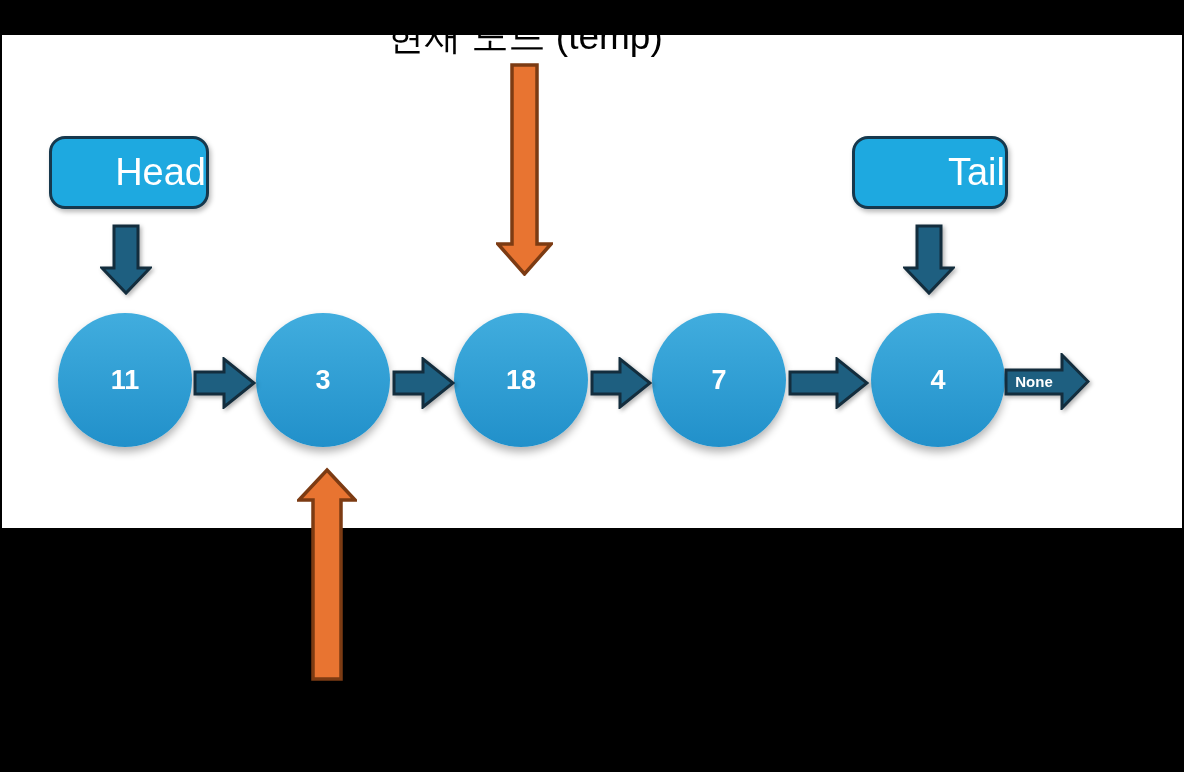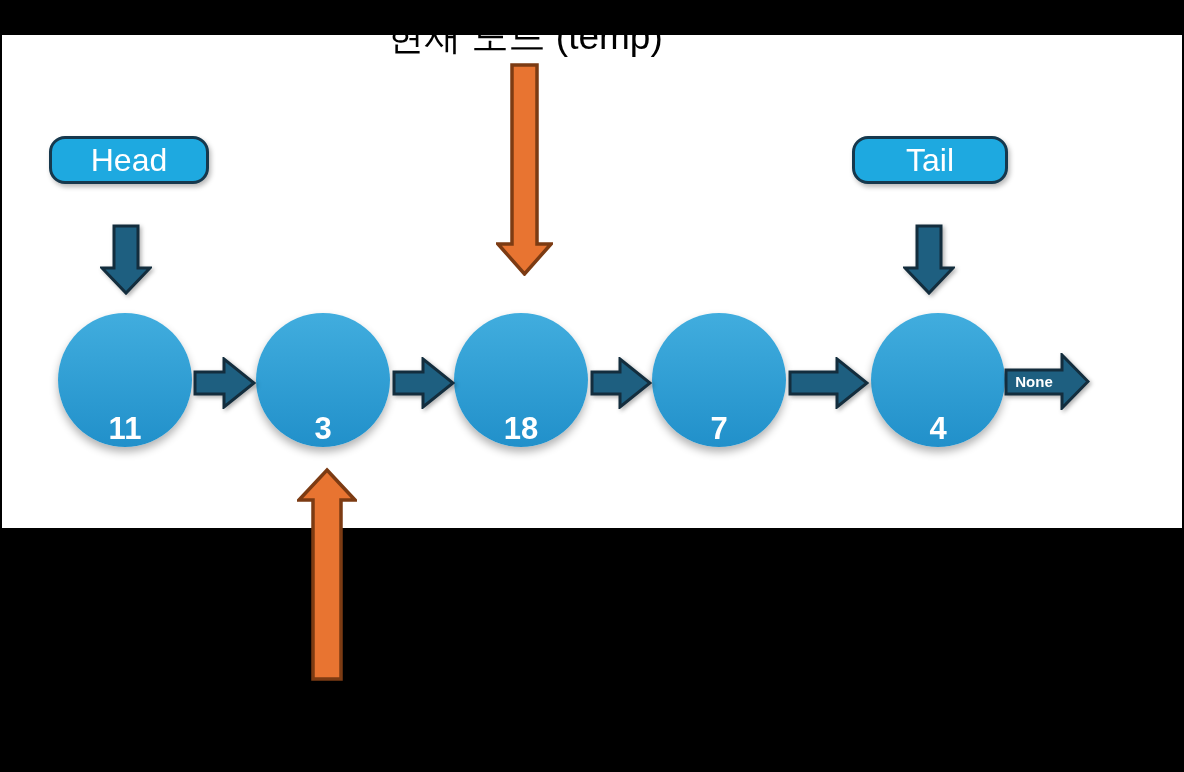--- a/index.html
+++ b/index.html
@@ -20,35 +20,35 @@
   .white-area{
     left:2px;top:35px;width:1180px;height:493px;
     background:var(--canvas);
   }
   .diagram-title{
     left:373px;top:14px;width:304px;height:46px;
     font-size:37px;line-height:46px;text-align:center;
     color:var(--title-text);white-space:nowrap;
   }
   .label-box{
-    box-sizing:border-box;height:48px;
+    box-sizing:border-box;height:73px;
     background:var(--label-box-fill);
     border:3px solid var(--label-box-border);
     border-radius:16px;
-    display:flex;align-items:center;justify-content:center;
-    color:var(--text-on-blue);font-size:32px;
+    display:flex;align-items:center;justify-content:flex-end;
+    color:var(--text-on-blue);font-size:38px;
     box-shadow:2px 3px 5px rgba(0,0,0,0.28);
   }
   .head-box{left:49px;top:136px;width:160px;}
   .tail-box{left:852px;top:136px;width:156px;}
   .node{
     top:313px;width:134px;height:134px;border-radius:50%;
     background:linear-gradient(to bottom,var(--node-fill-top),var(--node-fill-bottom));
-    display:flex;align-items:flex-end;justify-content:center;
-    color:var(--text-on-blue);font-size:31px;font-weight:600;
+    display:flex;align-items:center;justify-content:center;
+    color:var(--text-on-blue);font-size:27px;font-weight:600;
     box-shadow:0 5px 8px rgba(0,0,0,0.3);
   }
   .teal-svg{filter:drop-shadow(2px 2px 2px rgba(0,0,0,0.3));}
   .teal-shape{fill:var(--pointer-arrow-fill);stroke:var(--pointer-arrow-border);stroke-width:3;stroke-linejoin:miter;}
   .orange-shape{fill:var(--temp-arrow-fill);stroke:var(--temp-arrow-border);stroke-width:3.5;stroke-linejoin:miter;}
   .none-label{
     left:1006px;top:370px;width:56px;height:22px;
     display:flex;align-items:center;justify-content:center;
     color:var(--text-on-blue);font-size:15px;font-weight:bold;
   }

